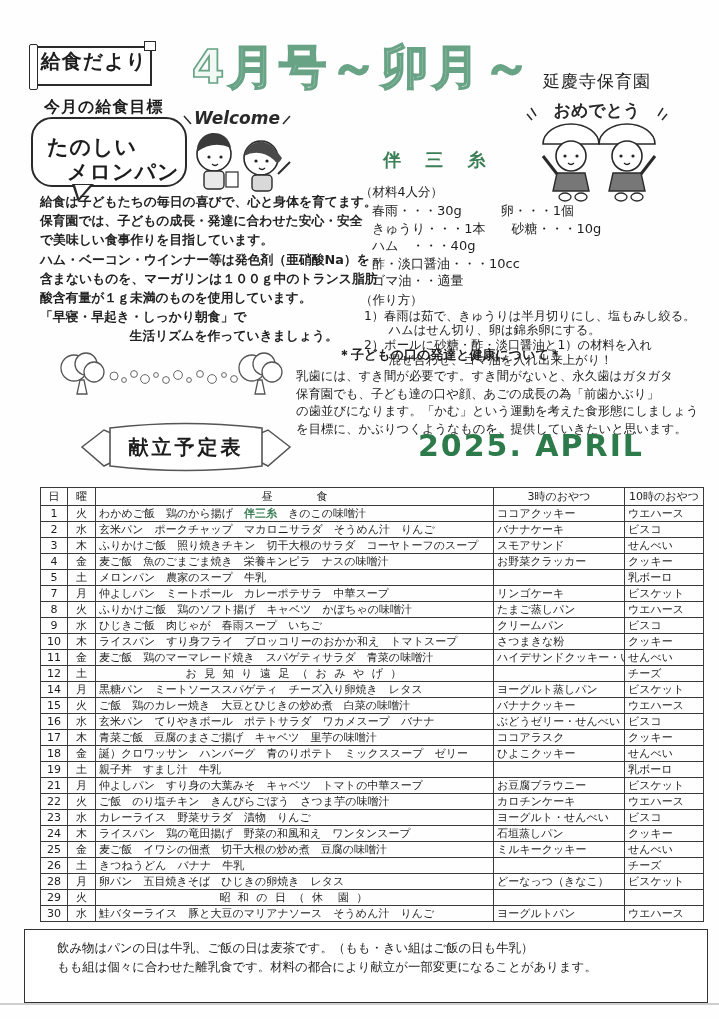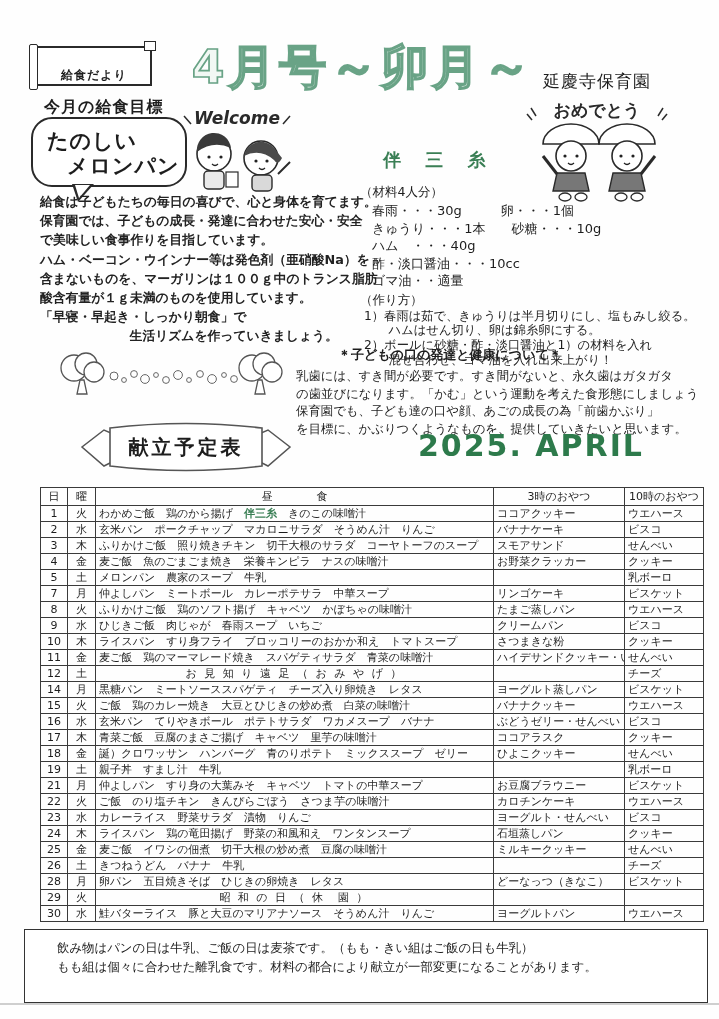--- a/index.html
+++ b/index.html
@@ -1,33 +1,33 @@
 <!DOCTYPE html>
 <html lang="ja"><head>
 <meta charset="utf-8">
 <style>
   html,body{margin:0;padding:0;background:#e8e8e8;}
   body{font-family:"DejaVu Sans","Liberation Sans",sans-serif;color:#1d1d1d;}
   #page{position:relative;width:719px;height:1019px;background:#fefefe;margin:0 auto;overflow:hidden;}
 
   
   .scroll-banner{position:absolute;left:36px;top:46px;width:112px;height:36px;
-    border:2px solid #2a2a2a;background:#fff;display:flex;align-items:flex-end;justify-content:center;
-    font-weight:bold;font-size:12px;letter-spacing:1px;}
+    border:2px solid #2a2a2a;background:#fff;display:flex;align-items:flex-start;justify-content:center;
+    font-weight:bold;font-size:20px;letter-spacing:1px;}
   .scroll-banner::before{content:"";position:absolute;left:-9px;top:-4px;width:7px;height:44px;
     border:1.5px solid #2a2a2a;background:#fff;border-radius:2px;}
   .scroll-banner::after{content:"";position:absolute;right:-6px;top:-7px;width:10px;height:8px;
     border:1px solid #2a2a2a;background:#fff;}
   .issue-title{position:absolute;left:148px;top:36px;width:430px;text-align:center;
     font-size:47px;font-weight:bold;letter-spacing:4px;color:#f2f8f4;
     -webkit-text-stroke:1.7px #69a386;}
   .school-name{position:absolute;left:543px;top:70px;font-size:17px;font-weight:normal;letter-spacing:1px;}
   .goal-label{position:absolute;left:44px;top:97px;font-size:16px;font-weight:bold;letter-spacing:1px;text-align:right;}
   .goal-bubble{position:absolute;left:31px;top:117px;width:156px;height:70px;border:2.5px solid #2a2a2a;
-    border-radius:21px;background:#fff;padding-top:8px;box-sizing:border-box;}
+    border-radius:21px;background:#fff;padding-top:14px;box-sizing:border-box;}
   .goal-bubble .l1{font-size:21px;font-weight:bold;margin-left:14px;letter-spacing:1px;}
   .goal-bubble .l2{font-size:21px;font-weight:bold;margin-left:34px;letter-spacing:1px;margin-top:-3px;}
   .bubble-tail{position:absolute;left:72px;top:184px;width:0;height:0;
     border-left:6px solid transparent;border-right:16px solid transparent;border-top:18px solid #2a2a2a;}
   .bubble-tail::after{content:"";position:absolute;left:-3px;top:-17px;width:0;height:0;
     border-left:4px solid transparent;border-right:11px solid transparent;border-top:13px solid #fff;}
 
   .welcome-illus{position:absolute;left:166px;top:104px;}
   .congrats-illus{position:absolute;left:513px;top:98px;}
   .recipe-title{position:absolute;left:383px;top:148px;font-size:18px;font-weight:bold;
@@ -170,22 +170,22 @@
         <div class="line">　　ハムはせん切り、卵は錦糸卵にする。</div>
         <div class="line">2）ボールに砂糖・酢・淡口醤油と1）の材料を入れ</div>
         <div class="line">　　混ぜ合わせ、ゴマ油を入れ出来上がり！</div>
       </div>
   </div>
 
   <div class="health">
     <div class="title">＊子どもの口の発達と健康について＊</div>
     <div>
         <div class="line">乳歯には、すき間が必要です。すき間がないと、永久歯はガタガタ</div>
+        <div class="line">保育園でも、子ども達の口や顔、あごの成長の為「前歯かぶり」</div>
         <div class="line">の歯並びになります。「かむ」という運動を考えた食形態にしましょう</div>
-        <div class="line">保育園でも、子ども達の口や顔、あごの成長の為「前歯かぶり」</div>
         <div class="line">を目標に、かぶりつくようなものを、提供していきたいと思います。</div>
       </div>
   </div>
 
   <div class="trees-illus">
     <svg width="240" height="56" viewBox="0 0 240 56">
       <g stroke="#555" stroke-width="1.3" fill="#fff">
         <circle cx="22" cy="18" r="13"></circle>
           <circle cx="34" cy="14" r="11"></circle>
           <circle cx="42" cy="22" r="10"></circle>

